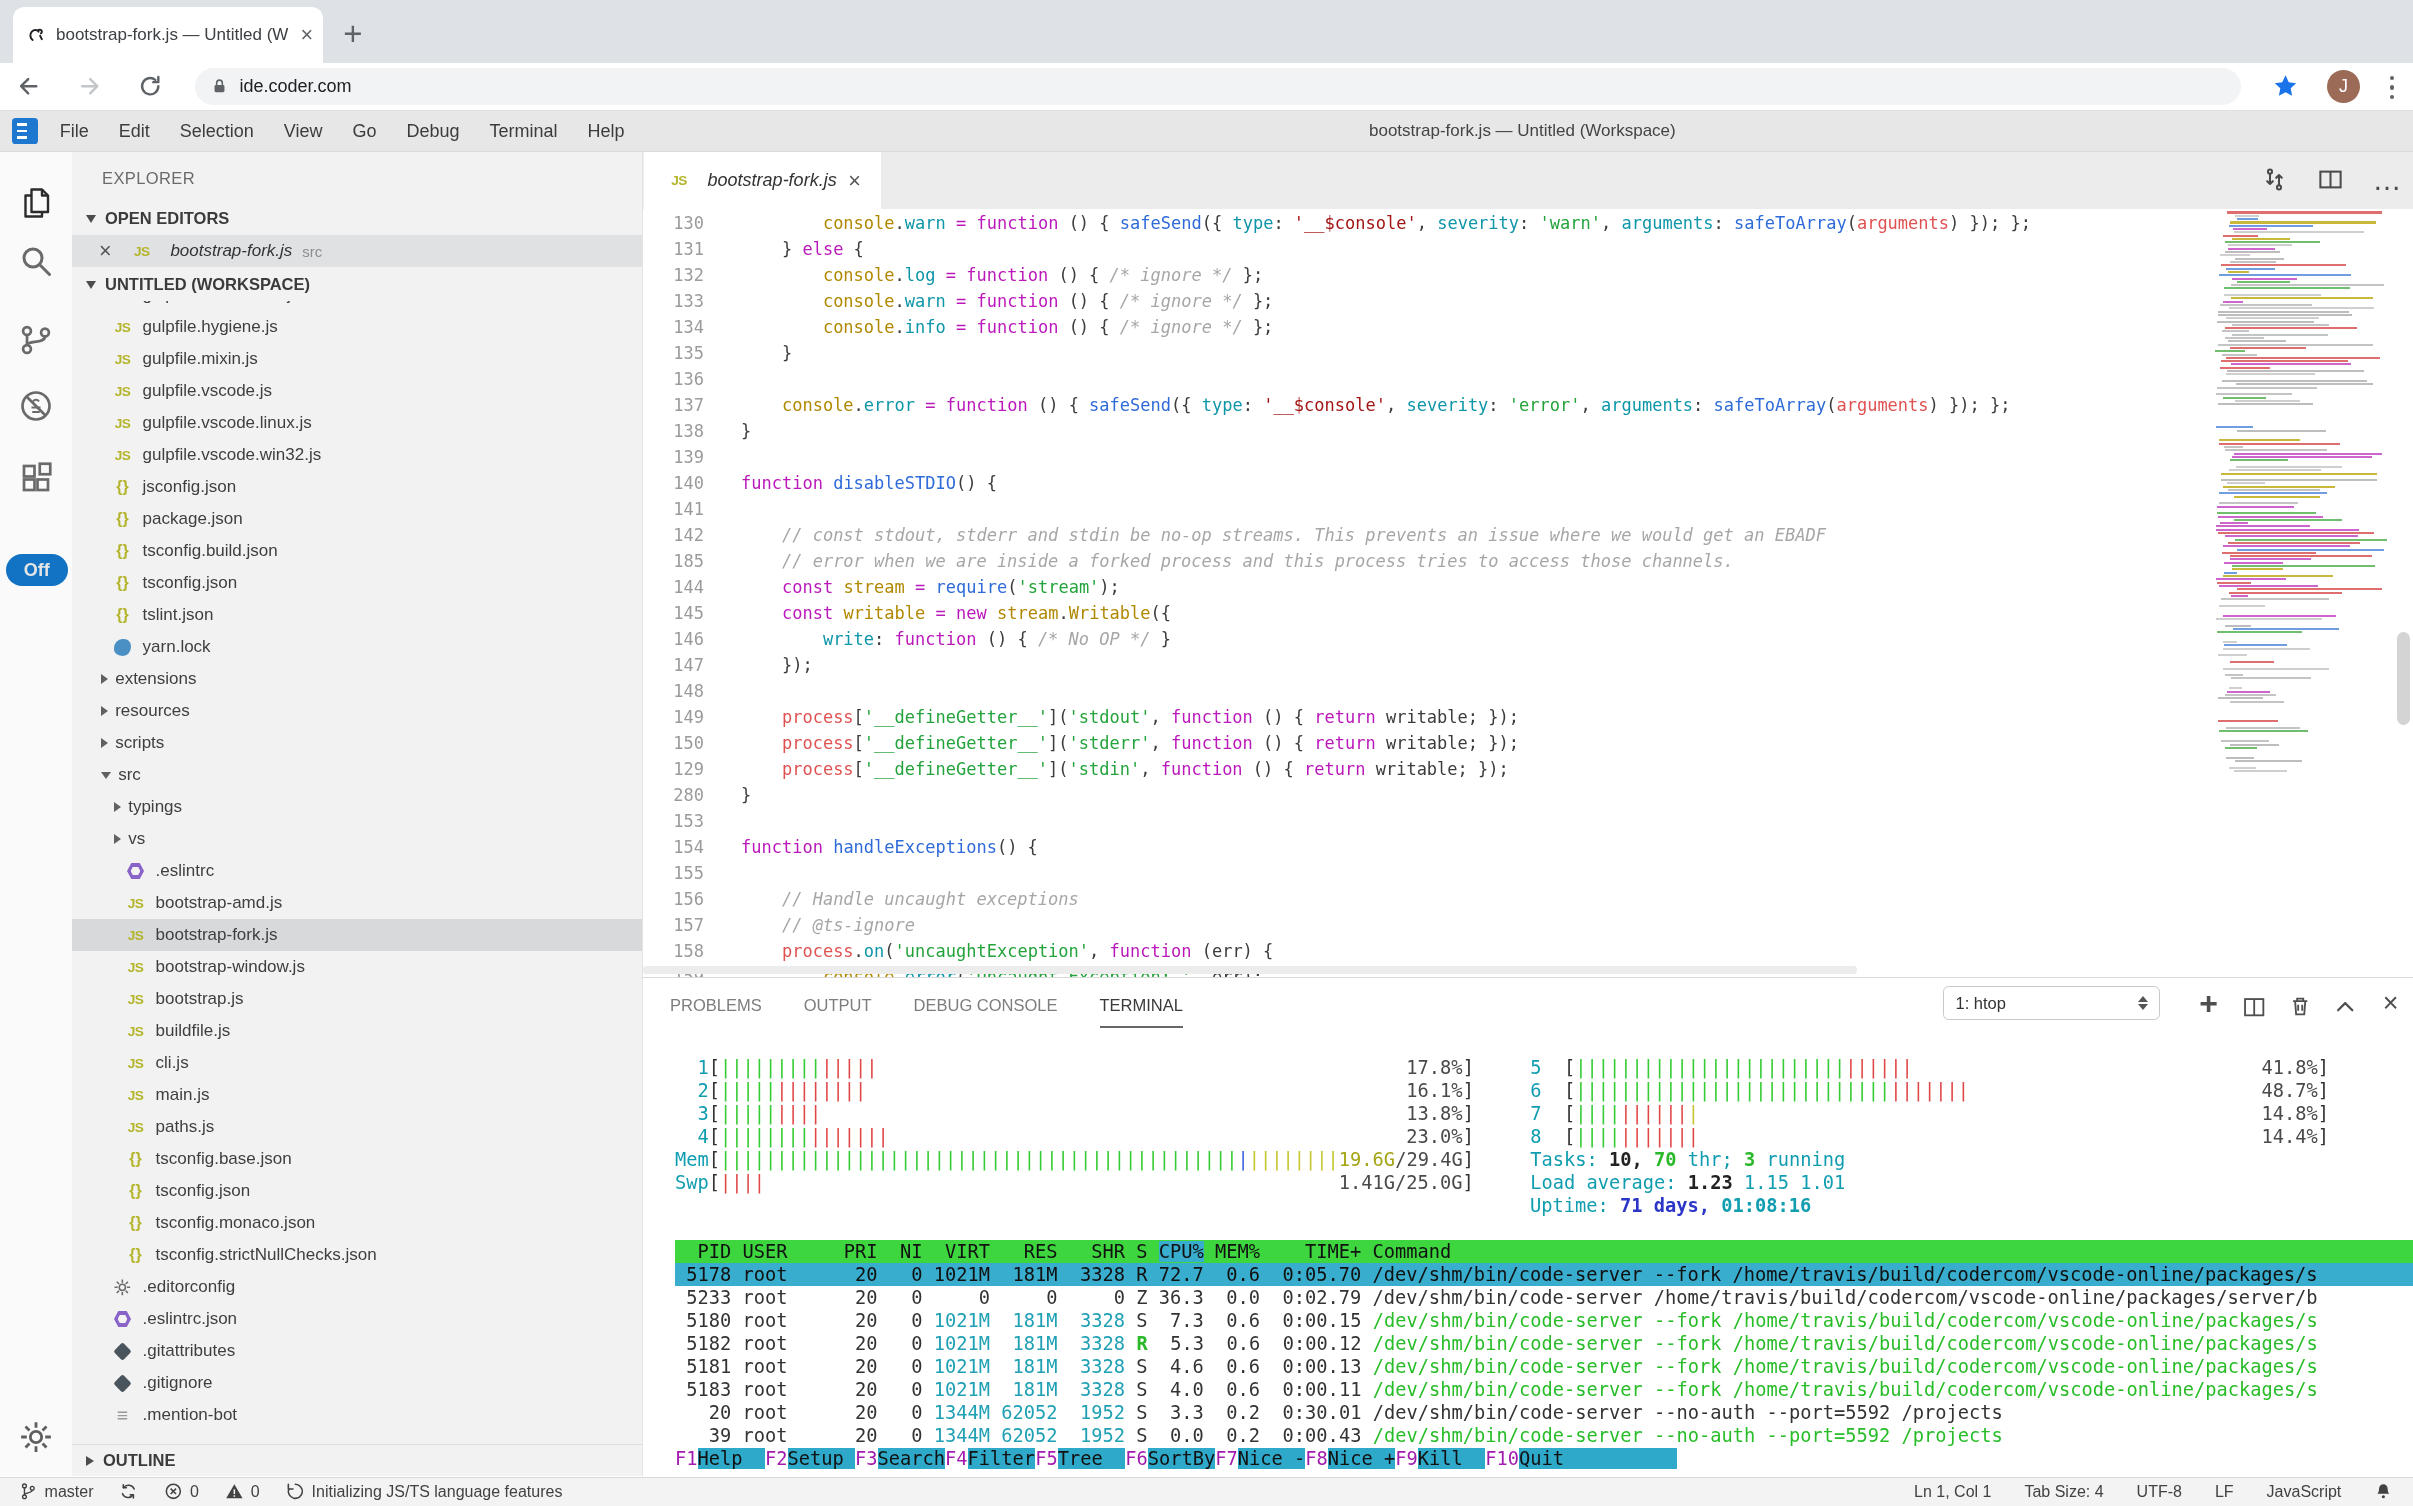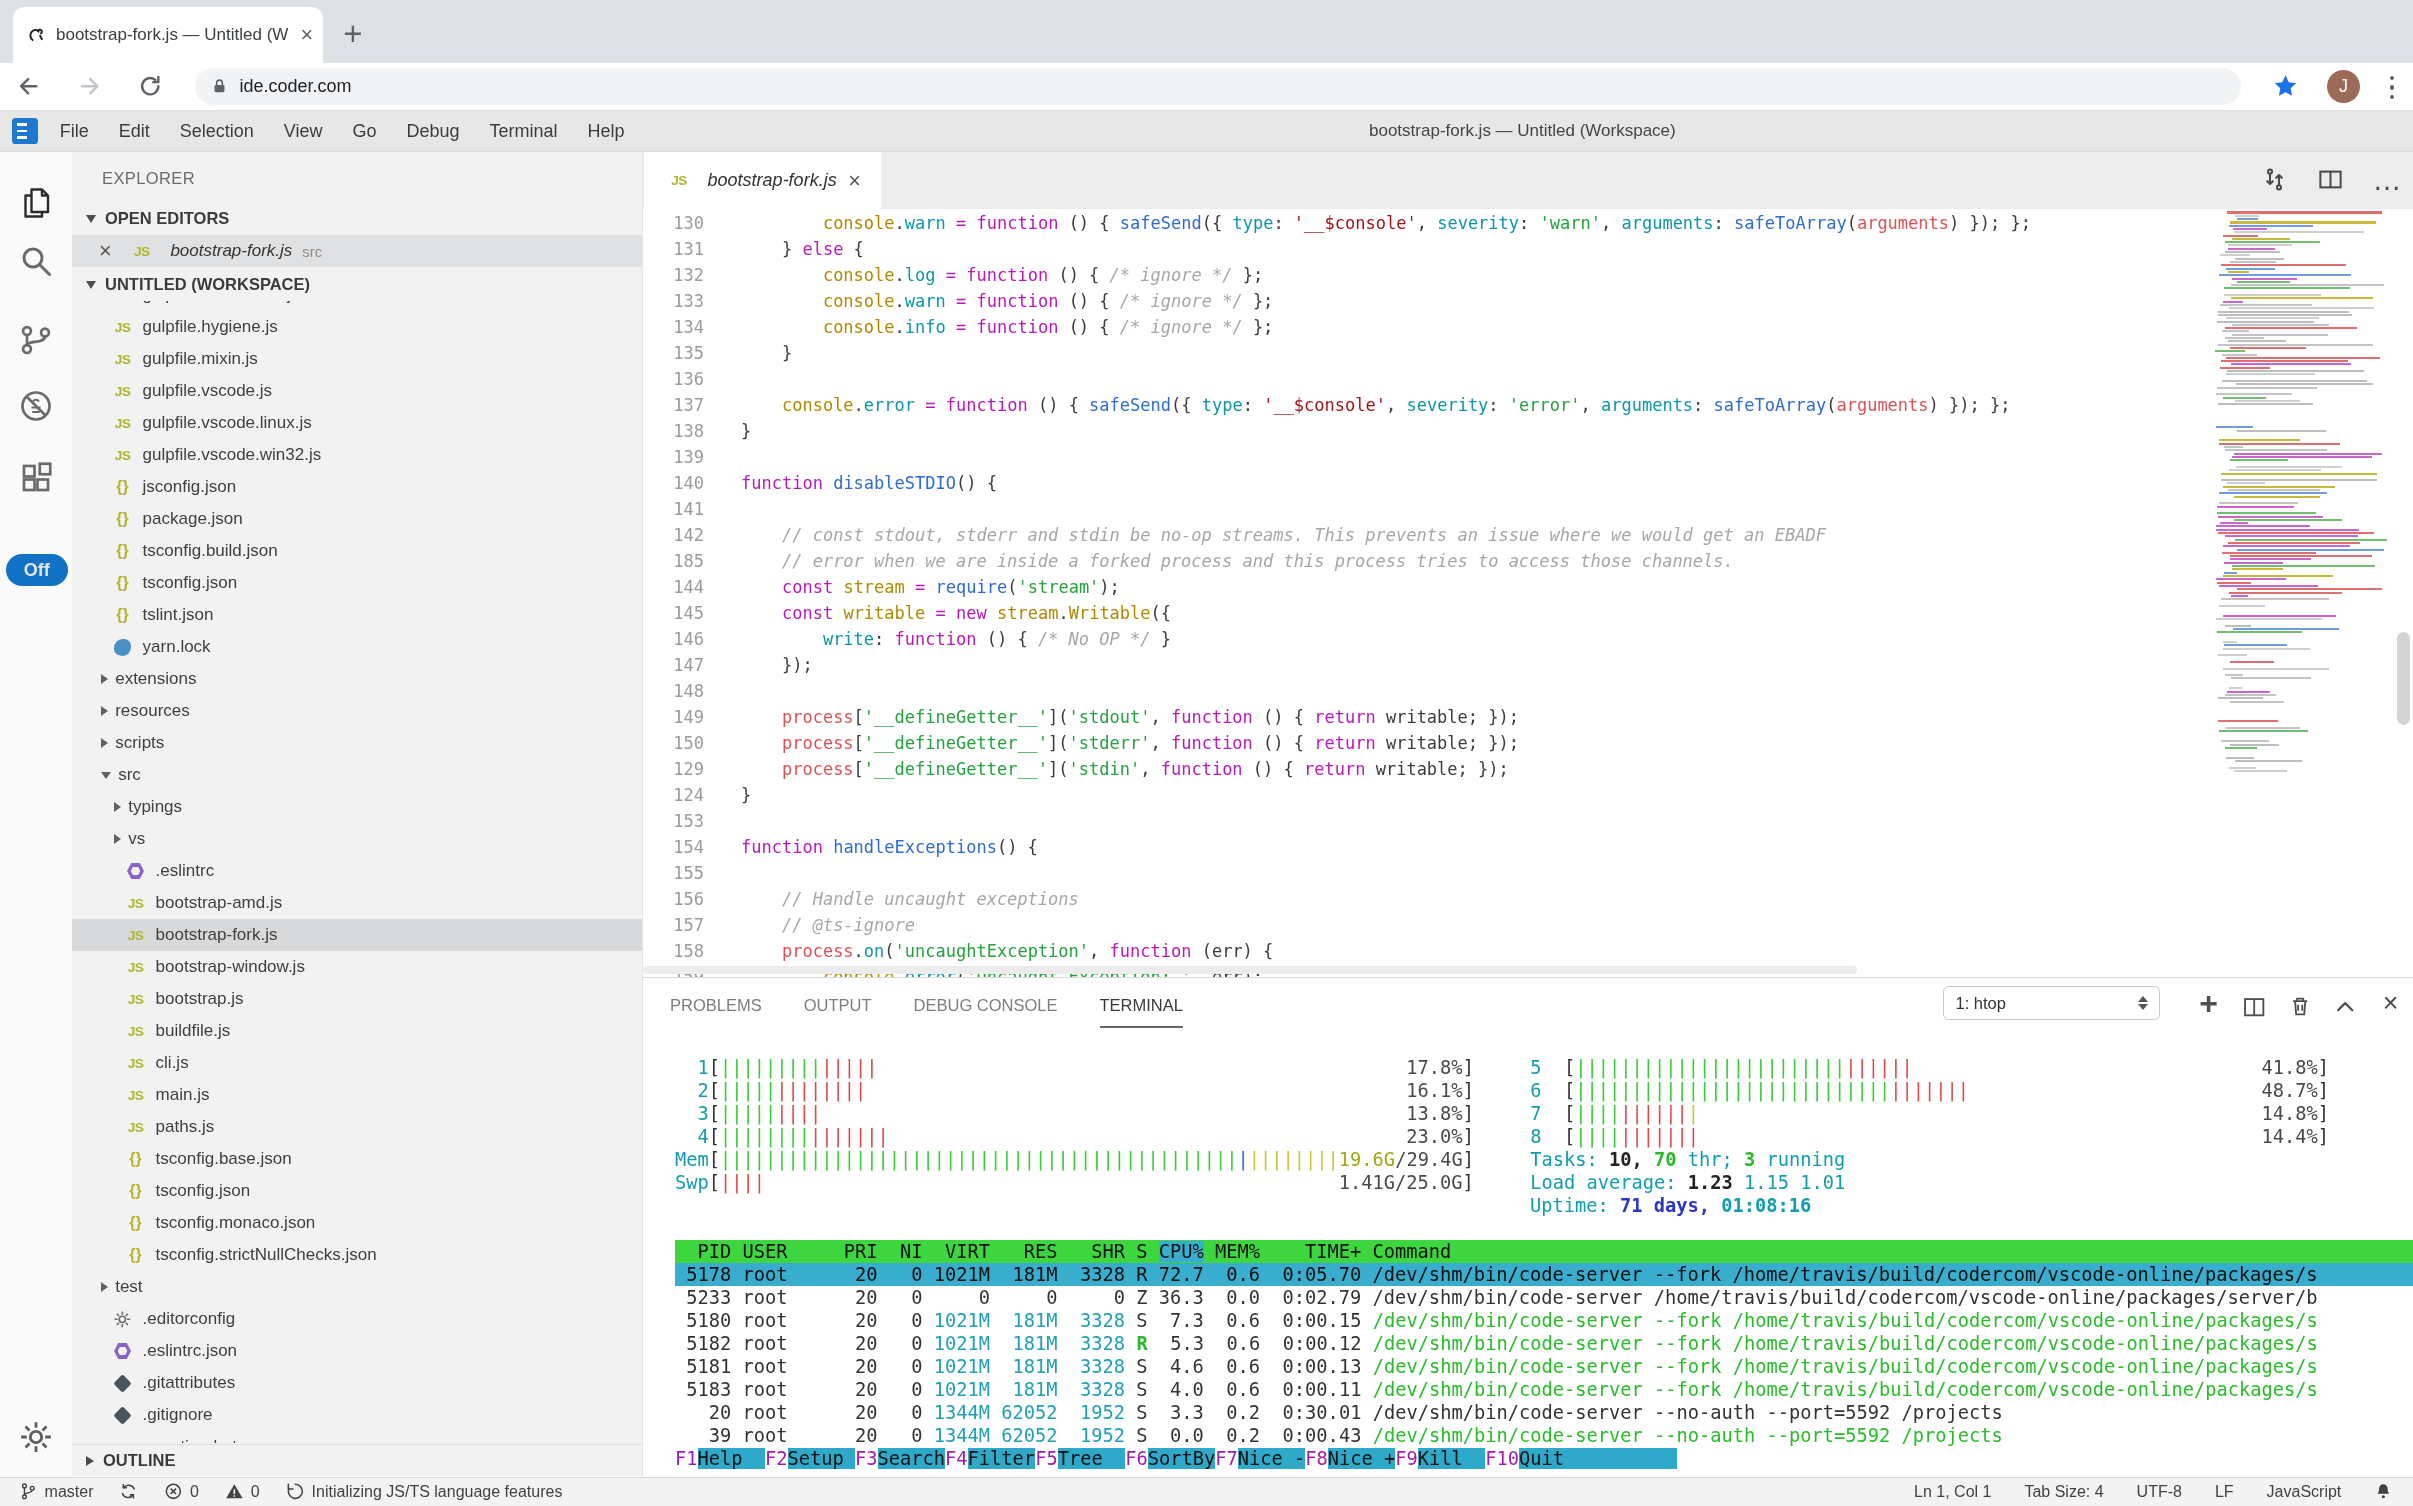--- a/index.html
+++ b/index.html
@@ -369,24 +369,20 @@
       </div>
       <div class="trow" style="padding-left: 42px;">
         <span class="fico jsonico">{}</span>
         <span>tsconfig.monaco.json</span>
       </div>
       <div class="trow" style="padding-left: 42px;">
         <span class="fico jsonico">{}</span>
         <span>tsconfig.strictNullChecks.json</span>
       </div>
       <div class="trow" style="padding-left: 29px;">
-        <span class="chev-r"></span>
-        <span>test</span>
-      </div>
-      <div class="trow" style="padding-left: 29px;">
         <span class="fico">
           <svg width="18.7" height="18.7" viewBox="0 0 24 24" fill="none" stroke="#6a6a6a" stroke-width="2">
             <circle cx="12" cy="12" r="4"></circle>
             <path d="M12 2v4M12 18v4M2 12h4M18 12h4M4.9 4.9l2.8 2.8M16.3 16.3l2.8 2.8M19.1 4.9l-2.8 2.8M7.7 16.3l-2.8 2.8"></path>
           </svg>
         </span>
         <span>.editorconfig</span>
       </div>
       <div class="trow" style="padding-left: 29px;">
         <span class="fico">
@@ -457,21 +453,21 @@
     <div class="cl"><span class="ln">142</span><span class="ct"><span>    </span><span class="tk-cm">// const stdout, stderr and stdin be no-op streams. This prevents an issue where we would get an EBADF</span></span></div>
     <div class="cl"><span class="ln">185</span><span class="ct"><span>    </span><span class="tk-cm">// error when we are inside a forked process and this process tries to access those channels.</span></span></div>
     <div class="cl"><span class="ln">144</span><span class="ct"><span>    </span><span class="tk-kw">const</span><span> </span><span class="tk-var">stream</span><span> </span><span class="tk-kw">=</span><span> </span><span class="tk-fn">require</span><span>(</span><span class="tk-str">'stream'</span><span>);</span></span></div>
     <div class="cl"><span class="ln">145</span><span class="ct"><span>    </span><span class="tk-kw">const</span><span> </span><span class="tk-var">writable</span><span> </span><span class="tk-kw">=</span><span> </span><span class="tk-kw">new</span><span> </span><span class="tk-var">stream</span><span>.</span><span class="tk-obj">Writable</span><span>({</span></span></div>
     <div class="cl"><span class="ln">146</span><span class="ct"><span>        </span><span class="tk-prop">write</span><span>: </span><span class="tk-kw">function</span><span> () { </span><span class="tk-cm">/* No OP */</span><span> }</span></span></div>
     <div class="cl"><span class="ln">147</span><span class="ct"><span>    });</span></span></div>
     <div class="cl"><span class="ln">148</span><span class="ct"></span></div>
     <div class="cl"><span class="ln">149</span><span class="ct"><span>    </span><span class="tk-red">process</span><span>[</span><span class="tk-str">'__defineGetter__'</span><span>](</span><span class="tk-str">'stdout'</span><span>, </span><span class="tk-kw">function</span><span> () { </span><span class="tk-kw">return</span><span> writable; });</span></span></div>
     <div class="cl"><span class="ln">150</span><span class="ct"><span>    </span><span class="tk-red">process</span><span>[</span><span class="tk-str">'__defineGetter__'</span><span>](</span><span class="tk-str">'stderr'</span><span>, </span><span class="tk-kw">function</span><span> () { </span><span class="tk-kw">return</span><span> writable; });</span></span></div>
     <div class="cl"><span class="ln">129</span><span class="ct"><span>    </span><span class="tk-red">process</span><span>[</span><span class="tk-str">'__defineGetter__'</span><span>](</span><span class="tk-str">'stdin'</span><span>, </span><span class="tk-kw">function</span><span> () { </span><span class="tk-kw">return</span><span> writable; });</span></span></div>
-    <div class="cl"><span class="ln">124</span><span class="ct"><span>}</span></span></div>
+    <div class="cl"><span class="ln">280</span><span class="ct"><span>}</span></span></div>
     <div class="cl"><span class="ln">153</span><span class="ct"></span></div>
     <div class="cl"><span class="ln">154</span><span class="ct"><span class="tk-kw">function</span><span> </span><span class="tk-fn">handleExceptions</span><span>() {</span></span></div>
     <div class="cl"><span class="ln">155</span><span class="ct"></span></div>
     <div class="cl"><span class="ln">156</span><span class="ct"><span>    </span><span class="tk-cm">// Handle uncaught exceptions</span></span></div>
     <div class="cl"><span class="ln">157</span><span class="ct"><span>    </span><span class="tk-cm">// @ts-ignore</span></span></div>
     <div class="cl"><span class="ln">158</span><span class="ct"><span>    </span><span class="tk-red">process</span><span>.</span><span class="tk-prop">on</span><span>(</span><span class="tk-str">'uncaughtException'</span><span>, </span><span class="tk-kw">function</span><span> (err) {</span></span></div>
     <div class="cl"><span class="ln">159</span><span class="ct"><span>        </span><span class="tk-obj">console</span><span>.</span><span class="tk-prop">error</span><span>(</span><span class="tk-str">'Uncaught Exception: '</span><span>, err);</span></span></div>
   </div>
 <div id="minimap">
     <div style="position: absolute; left: 16px; top: 1.4px; height: 2.2px; width: 155px; background: rgb(223, 111, 111);"></div>

